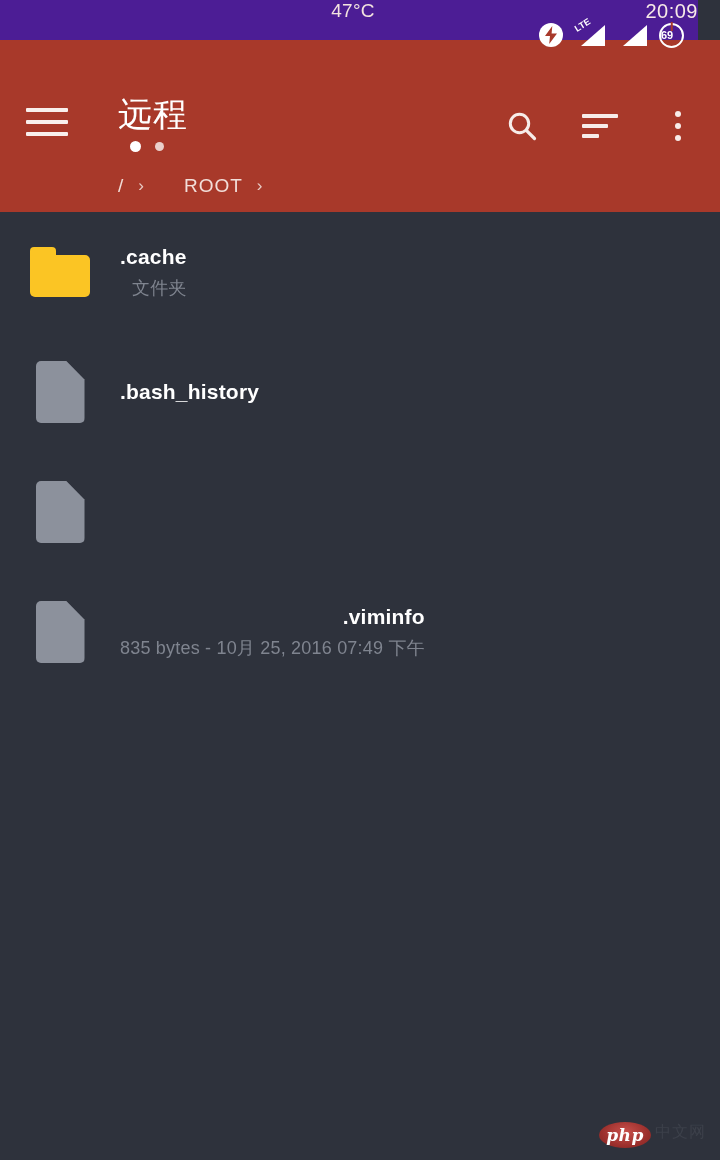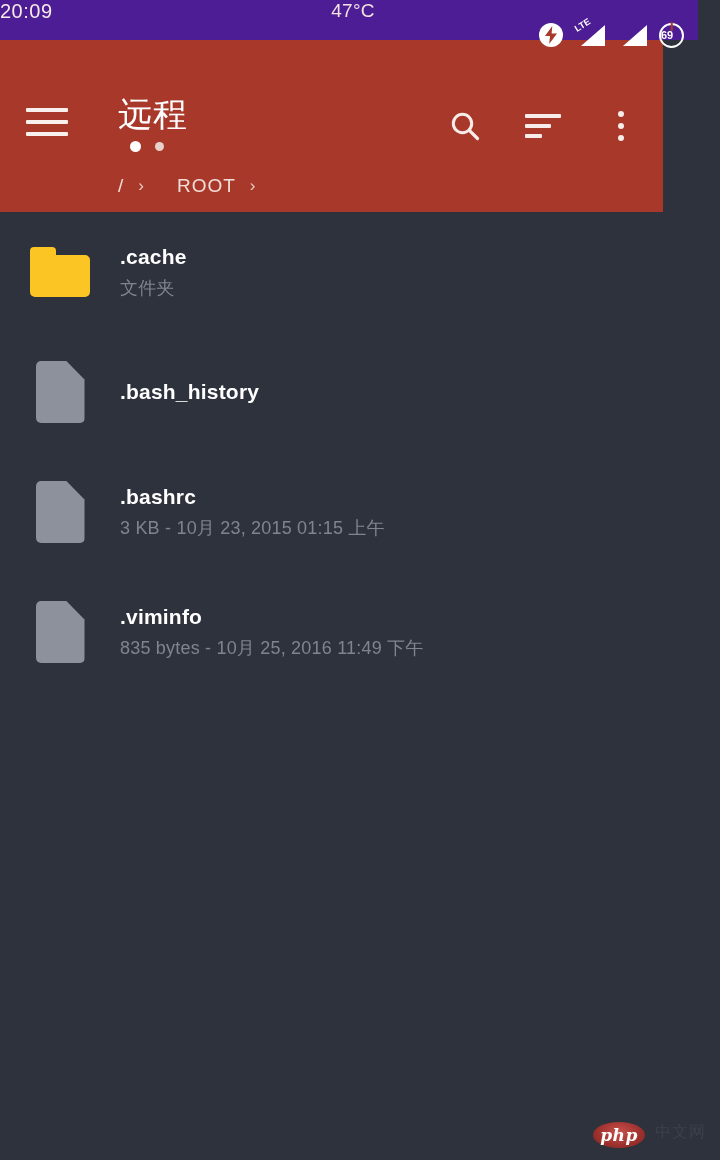--- a/index.html
+++ b/index.html
@@ -30,21 +30,21 @@
   }
   .status-temp {
     color: #f3e3df;
     font-size: 19px;
     letter-spacing: .3px;
     white-space: nowrap;
   }
   .status-clock {
     position: absolute;
     left: 0; right: 0;
-    text-align: left;
+    text-align: right;
     color: #f7eae7;
     font-size: 20px;
     letter-spacing: .5px;
     pointer-events: none;
   }
   .status-icons {
     margin-left: auto;
     display: flex;
     align-items: center;
     gap: 12px;
@@ -96,21 +96,21 @@
     top: -2.5px; left: 50%;
     width: 2.5px; height: 9px;
     background: #a8392a;
     transform: translateX(-50%);
   }
 
   
   .appbar {
     position: absolute;
     top: 40px; left: 0;
-    width: 663px;
+    width: 720px;
     height: 172px;
     background: #a8392a;
   }
   .hamburger {
     position: absolute;
     left: 26px; top: 68px;
     width: 42px; height: 28px;
     display: flex;
     flex-direction: column;
     justify-content: space-between;
@@ -204,29 +204,30 @@
   .crumb {
     cursor: pointer;
     white-space: nowrap;
   }
   .crumb-sep {
     margin: 0 14px;
     color: #ecd4ce;
     font-size: 17px;
     opacity: .95;
   }
-  .crumb-root { margin-left: 18px; }
+  .crumb-root { margin-left: 25px; }
 
   
   .filelist {
     position: absolute;
     top: 212px; left: 0;
     width: 720px;
     bottom: 0;
     background: #2e323c;
+    text-align: right;
   }
   .row {
     position: relative;
     height: 120px;
     display: flex;
     align-items: center;
     cursor: pointer;
   }
   .icon-wrap {
     width: 120px;
@@ -292,21 +293,21 @@
     letter-spacing: .2px;
   }
 
   
   .watermark {
     position: absolute;
     right: 14px;
     bottom: 12px;
     display: flex;
     align-items: flex-start;
-    gap: 10px;
+    gap: 4px;
     pointer-events: none;
   }
   .php-badge {
     width: 52px; height: 26px;
     border-radius: 50%;
     background: radial-gradient(ellipse at 50% 38%, #c8504b 0%, #9b2f2c 62%, #7e2523 100%);
     color: #ffffff;
     font-family: "DejaVu Serif", "Liberation Serif", serif;
     font-style: italic;
     font-weight: bold;
@@ -422,37 +423,33 @@
     </div>
   </div>
 
   <div class="row">
     <div class="icon-wrap">
       <span class="file-ic">
         <span class="sheet"></span>
         <span class="fold"></span>
       </span>
     </div>
-    <div class="meta">
-      <div class="fname">.bashrc</div>
-      <div class="fsub">3 KB  -  10月 23, 2015  01:15 上午</div>
-    </div>
   </div>
 
 
   <div class="row">
     <div class="icon-wrap">
       <span class="file-ic">
         <span class="sheet"></span>
         <span class="fold"></span>
       </span>
     </div>
     <div class="meta">
       <div class="fname">.viminfo</div>
-      <div class="fsub">835 bytes  -  10月 25, 2016  11:49 下午</div>
+      <div class="fsub">835 bytes  -  10月 25, 2016  07:49 下午</div>
     </div>
   </div>
 
 </div>
 
 <div class="watermark">
   <span class="php-badge">php</span>
   <span class="php-cn">中文网</span>
 </div>
 

